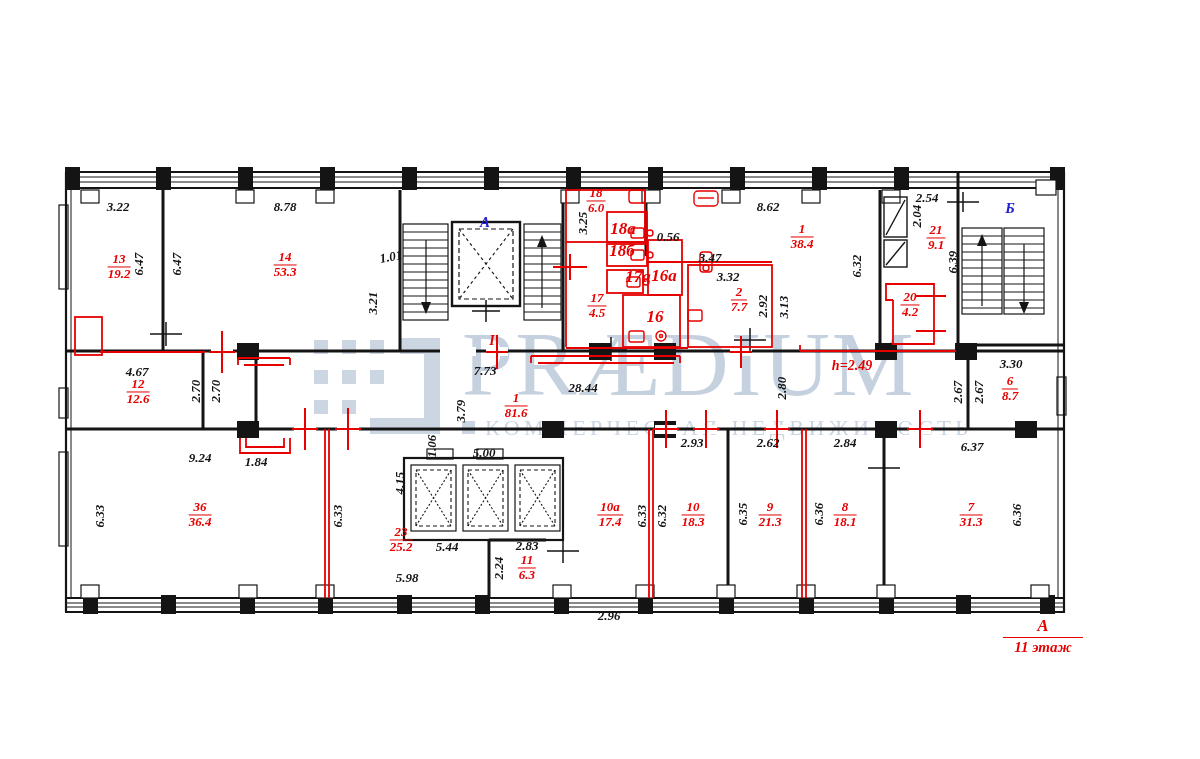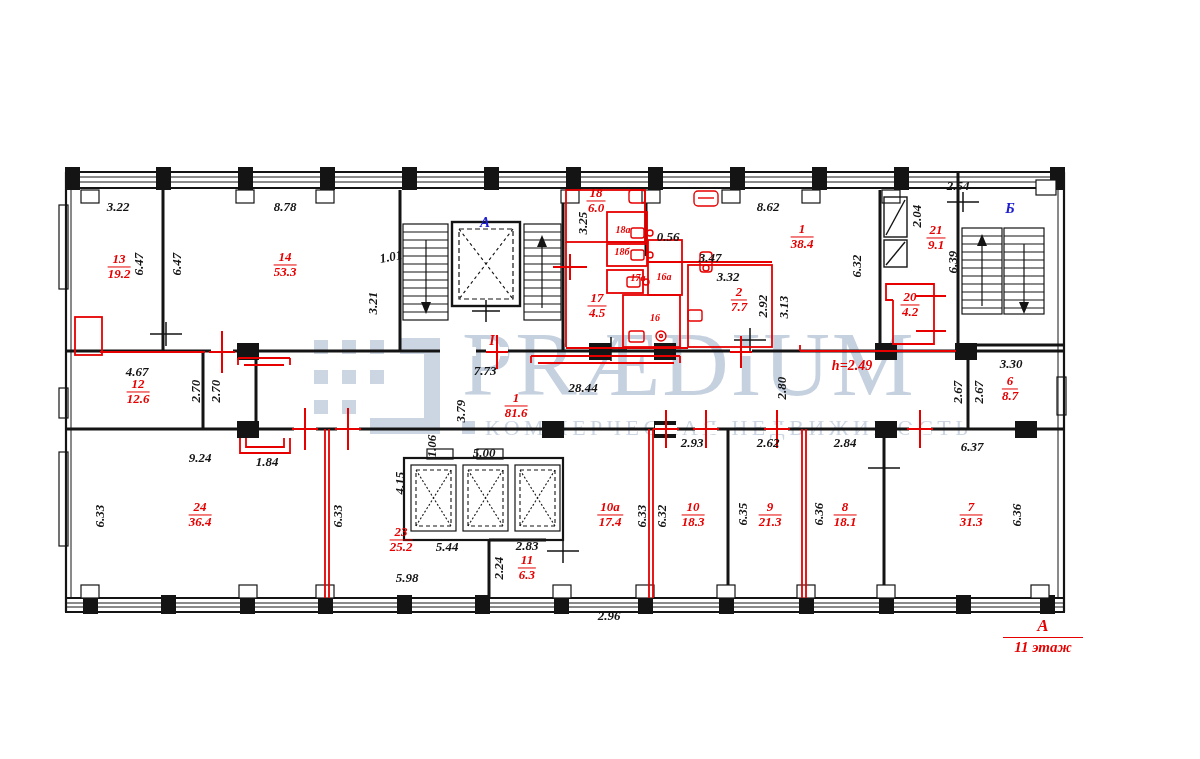--- a/index.html
+++ b/index.html
@@ -14,21 +14,21 @@
   .wm-bullet{display:inline-block;width:13px;height:13px;background:#ccd6e3;}
   .wm-tagline{font-family:"Liberation Serif",serif;font-size:22px;letter-spacing:4.5px;color:#ccd6e3;}
   
   #plan{position:absolute;left:0;top:0;z-index:1;}
   
   #labels{position:absolute;left:0;top:0;width:100%;height:100%;z-index:2;}
   .lbl{position:absolute;transform:translate(-50%,-50%);white-space:nowrap;
        font:italic 700 13px "Liberation Serif",serif;color:#141414;}
   .lbl.dim{color:#141414;}
   .lbl.red{color:#e60000;font-size:14px;}
-  .lbl.tag{color:#e60000;font-size:10px;}
+  .lbl.tag{color:#e60000;font-size:17px;}
   .lbl.axis{color:#2020d0;font-size:15px;}
   .room-label{position:absolute;transform:translate(-50%,-50%);text-align:center;color:#e60000;
        font:italic 700 13px "Liberation Serif",serif;line-height:1.08;z-index:2;}
   .rl-num{border-bottom:1.4px solid #e60000;padding:0 3px;}
   
   .legend{position:absolute;left:1003px;top:616px;width:80px;text-align:center;z-index:2;
           color:#e60000;font-family:"Liberation Serif",serif;font-style:italic;font-weight:700;}
   .legend-axis{font-size:17px;border-bottom:1.6px solid #e60000;padding-bottom:1px;}
   .legend-floor{font-size:15px;margin-top:1px;}
 </style>
@@ -309,21 +309,21 @@
       </div>
       <div class="room-label" style="left: 138px; top: 392px;">
         <div class="rl-num">12</div>
         <div class="rl-area">12.6</div>
       </div>
       <div class="room-label" style="left: 516px; top: 406px;">
         <div class="rl-num">1</div>
         <div class="rl-area">81.6</div>
       </div>
       <div class="room-label" style="left: 200px; top: 515px;">
-        <div class="rl-num">24</div>
+        <div class="rl-num">36</div>
         <div class="rl-area">36.4</div>
       </div>
       <div class="room-label" style="left: 377px; top: 540px; margin-left: 24px;">
         <div class="rl-num">23</div>
         <div class="rl-area">25.2</div>
       </div>
       <div class="room-label" style="left: 527px; top: 568px;">
         <div class="rl-num">11</div>
         <div class="rl-area">6.3</div>
       </div>
@@ -354,35 +354,35 @@
       <div class="lbl dim" style="left: 391px; top: 257px; transform: translate(-50%, -50%) rotate(-10deg);">1.01</div>
       <div class="lbl dim" style="left: 373px; top: 303px; transform: translate(-50%, -50%) rotate(-90deg);">3.21</div>
       <div class="lbl dim" style="left: 583px; top: 223px; transform: translate(-50%, -50%) rotate(-90deg);">3.25</div>
       <div class="lbl dim" style="left: 668px; top: 237px;">0.56</div>
       <div class="lbl dim" style="left: 768px; top: 207px;">8.62</div>
       <div class="lbl dim" style="left: 710px; top: 258px;">3.47</div>
       <div class="lbl dim" style="left: 728px; top: 277px;">3.32</div>
       <div class="lbl dim" style="left: 763px; top: 306px; transform: translate(-50%, -50%) rotate(-90deg);">2.92</div>
       <div class="lbl dim" style="left: 784px; top: 307px; transform: translate(-50%, -50%) rotate(-90deg);">3.13</div>
       <div class="lbl dim" style="left: 857px; top: 266px; transform: translate(-50%, -50%) rotate(-90deg);">6.32</div>
-      <div class="lbl dim" style="left: 927px; top: 186px; margin-left: 31px;">2.54</div>
+      <div class="lbl dim" style="left: 927px; top: 198px;">2.54</div>
       <div class="lbl dim" style="left: 917px; top: 216px; transform: translate(-50%, -50%) rotate(-90deg);">2.04</div>
       <div class="lbl dim" style="left: 953px; top: 262px; transform: translate(-50%, -50%) rotate(-90deg);">6.39</div>
       <div class="lbl dim" style="left: 1011px; top: 364px;">3.30</div>
       <div class="lbl dim" style="left: 958px; top: 392px; transform: translate(-50%, -50%) rotate(-90deg);">2.67</div>
       <div class="lbl dim" style="left: 979px; top: 392px; transform: translate(-50%, -50%) rotate(-90deg);">2.67</div>
       <div class="lbl dim" style="left: 137px; top: 372px;">4.67</div>
       <div class="lbl dim" style="left: 196px; top: 391px; transform: translate(-50%, -50%) rotate(-90deg);">2.70</div>
       <div class="lbl dim" style="left: 216px; top: 391px; transform: translate(-50%, -50%) rotate(-90deg);">2.70</div>
       <div class="lbl dim" style="left: 485px; top: 371px;">7.73</div>
       <div class="lbl dim" style="left: 583px; top: 388px;">28.44</div>
       <div class="lbl dim" style="left: 461px; top: 411px; transform: translate(-50%, -50%) rotate(-90deg);">3.79</div>
       <div class="lbl dim" style="left: 782px; top: 388px; transform: translate(-50%, -50%) rotate(-90deg);">2.80</div>
       <div class="lbl dim" style="left: 200px; top: 458px;">9.24</div>
-      <div class="lbl dim" style="left: 267px; top: 462px;">1.84</div>
+      <div class="lbl dim" style="left: 256px; top: 462px;">1.84</div>
       <div class="lbl dim" style="left: 432px; top: 446px; transform: translate(-50%, -50%) rotate(-90deg);">1.06</div>
       <div class="lbl dim" style="left: 400px; top: 483px; transform: translate(-50%, -50%) rotate(-90deg);">4.15</div>
       <div class="lbl dim" style="left: 484px; top: 453px;">5.00</div>
       <div class="lbl dim" style="left: 447px; top: 547px;">5.44</div>
       <div class="lbl dim" style="left: 527px; top: 546px;">2.83</div>
       <div class="lbl dim" style="left: 499px; top: 568px; transform: translate(-50%, -50%) rotate(-90deg);">2.24</div>
       <div class="lbl dim" style="left: 407px; top: 578px;">5.98</div>
       <div class="lbl dim" style="left: 609px; top: 592px; margin-top: 24px;">2.96</div>
       <div class="lbl dim" style="left: 692px; top: 443px;">2.93</div>
       <div class="lbl dim" style="left: 768px; top: 443px;">2.62</div>

